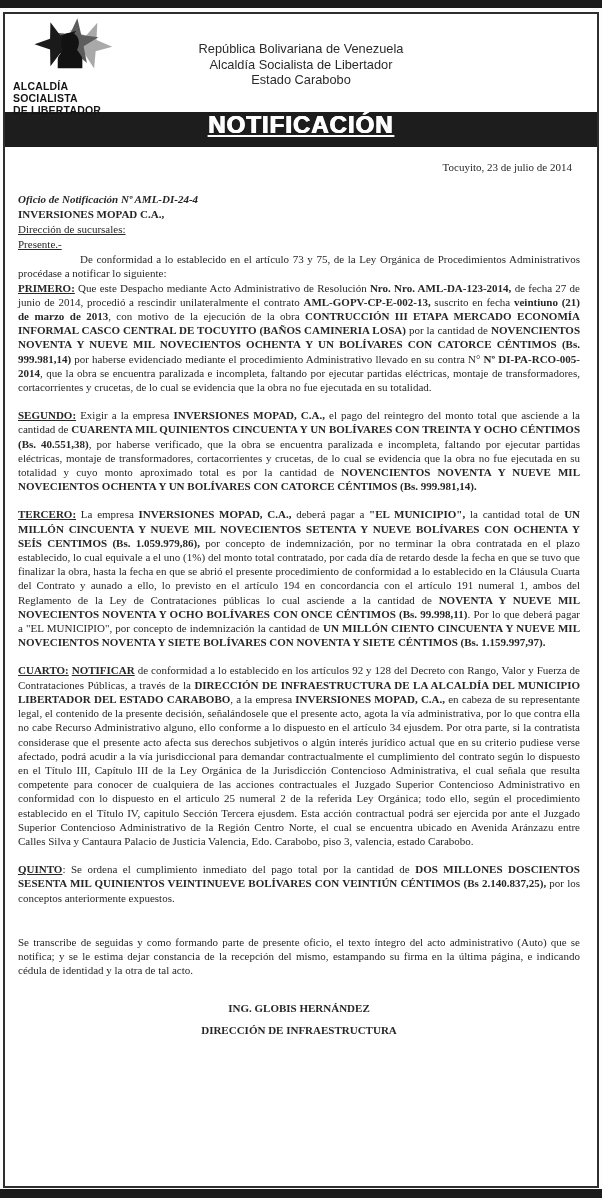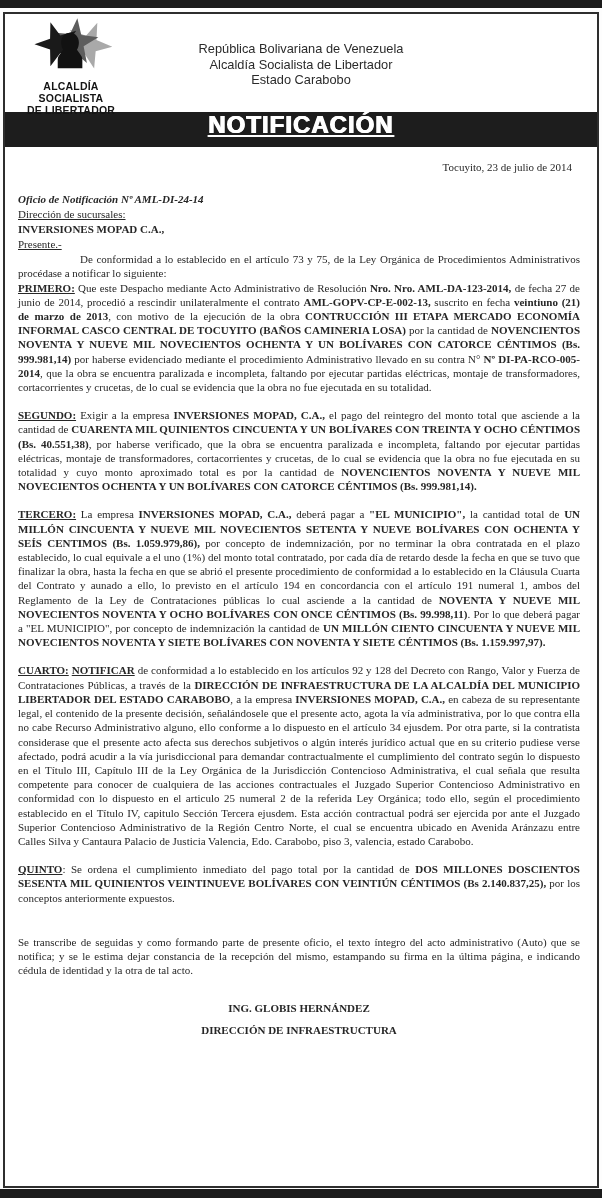--- a/index.html
+++ b/index.html
@@ -3,21 +3,21 @@
 <meta charset="utf-8">
 <style>
   html,body{margin:0;padding:0;background:#ffffff;}
   .page{position:relative;width:602px;height:1200px;background:#fdfdfd;overflow:hidden;
         font-family:"Liberation Sans",sans-serif;color:#272727;}
   .topbar{position:absolute;left:0;top:0;width:602px;height:8px;background:#1b1b1b;}
   .bottombar{position:absolute;left:0;bottom:2px;width:602px;height:9px;background:#1b1b1b;}
   .frame{position:absolute;left:3px;right:3px;top:12px;bottom:12px;border:2px solid #2e2e2e;background:#fff;}
   
   .header{position:relative;height:98px;}
-  .logo{position:absolute;left:8px;top:4px;width:116px;text-align:center;}
+  .logo{position:absolute;left:8px;top:4px;width:116px;text-align:left;}
   .logo svg{display:block;margin:0 auto;}
   .logo-caption{font-weight:bold;font-size:10.5px;line-height:12px;color:#141414;letter-spacing:.2px;}
   .republic{position:absolute;left:0;right:0;top:27px;text-align:center;
             font-size:12.8px;line-height:15.5px;color:#2b2b2b;}
   .titlebar{height:35px;background:#1d1d1d;color:#fff;text-align:center;}
   .title-text{display:inline-block;font-weight:bold;font-size:24px;line-height:26px;letter-spacing:1px;
               text-decoration:underline;text-underline-offset:2px;text-decoration-thickness:2px;
               text-shadow:.6px 0 0 #fff,-.6px 0 0 #fff;}
   
   .content{padding:0 17px 0 13px;font-size:11px;line-height:14.2px;text-align:justify;font-family:Liberation Serif, serif;}
@@ -64,23 +64,23 @@
         <div>Estado Carabobo</div>
       </div>
     </div>
 
     <div class="titlebar">
       <span class="title-text">NOTIFICACIÓN</span>
     </div>
 
     <div class="content">
         <p class="date"><span>Tocuyito, 23 de julio de 2014</span></p>
-        <p class="addr"><span class="bi">Oficio de Notificación Nº AML-DI-24-14</span></p>
+        <p class="addr"><span class="bi">Oficio de Notificación Nº AML-DI-24-4</span></p>
+        <p class="addr"><span class="b">INVERSIONES MOPAD C.A.,</span></p>
         <p class="addr"><span class="u">Dirección de sucursales:</span></p>
-        <p class="addr"><span class="b">INVERSIONES MOPAD C.A.,</span></p>
         <p class="addr"><span class="u">Presente.-</span></p>
         <p class="indent"><span>De conformidad a lo establecido en el artículo 73 y 75, de la Ley Orgánica de Procedimientos Administrativos procédase a notificar lo siguiente:</span></p>
         <p><span class="bu">PRIMERO:</span><span> Que este Despacho mediante Acto Administrativo de Resolución </span><span class="b">Nro. Nro. AML-DA-123-2014,</span><span> de fecha 27 de junio de 2014, procedió a rescindir unilateralmente el contrato </span><span class="b">AML-GOPV-CP-E-002-13,</span><span> suscrito en fecha </span><span class="b">veintiuno (21) de marzo de 2013</span><span>, con motivo de la ejecución de la obra </span><span class="b">CONTRUCCIÓN III ETAPA MERCADO ECONOMÍA INFORMAL CASCO CENTRAL DE TOCUYITO (BAÑOS CAMINERIA LOSA)</span><span> por la cantidad de </span><span class="b">NOVENCIENTOS NOVENTA Y NUEVE MIL NOVECIENTOS OCHENTA Y UN BOLÍVARES CON CATORCE CÉNTIMOS (Bs. 999.981,14)</span><span> por haberse evidenciado mediante el procedimiento Administrativo llevado en su contra N° </span><span class="b">Nº DI-PA-RCO-005-2014</span><span>, que la obra se encuentra paralizada e incompleta, faltando por ejecutar partidas eléctricas, montaje de transformadores, cortacorrientes y crucetas, de lo cual se evidencia que la obra no fue ejecutada en su totalidad.</span></p>
         <p class="gap"><span class="bu">SEGUNDO:</span><span> Exigir a la empresa </span><span class="b">INVERSIONES MOPAD, C.A.,</span><span> el pago del reintegro del monto total que asciende a la cantidad de </span><span class="b">CUARENTA MIL QUINIENTOS CINCUENTA Y UN BOLÍVARES CON TREINTA Y OCHO CÉNTIMOS (Bs. 40.551,38)</span><span>, por haberse verificado, que la obra se encuentra paralizada e incompleta, faltando por ejecutar partidas eléctricas, montaje de transformadores, cortacorrientes y crucetas, de lo cual se evidencia que la obra no fue ejecutada en su totalidad y cuyo monto aproximado total es por la cantidad de </span><span class="b">NOVENCIENTOS NOVENTA Y NUEVE MIL NOVECIENTOS OCHENTA Y UN BOLÍVARES CON CATORCE CÉNTIMOS (Bs. 999.981,14).</span></p>
         <p class="gap"><span class="bu">TERCERO:</span><span> La empresa </span><span class="b">INVERSIONES MOPAD, C.A.,</span><span> deberá pagar a </span><span class="b">"EL MUNICIPIO",</span><span> la cantidad total de </span><span class="b">UN MILLÓN CINCUENTA Y NUEVE MIL NOVECIENTOS SETENTA Y NUEVE BOLÍVARES CON OCHENTA Y SEÍS CENTIMOS (Bs. 1.059.979,86),</span><span> por concepto de indemnización, por no terminar la obra contratada en el plazo establecido, lo cual equivale a el uno (1%) del monto total contratado, por cada día de retardo desde la fecha en que se tuvo que finalizar la obra, hasta la fecha en que se abrió el presente procedimiento de conformidad a lo establecido en la Cláusula Cuarta del Contrato y aunado a ello, lo previsto en el artículo 194 en concordancia con el artículo 191 numeral 1, ambos del Reglamento de la Ley de Contrataciones públicas lo cual asciende a la cantidad de </span><span class="b">NOVENTA Y NUEVE MIL NOVECIENTOS NOVENTA Y OCHO BOLÍVARES CON ONCE CÉNTIMOS (Bs. 99.998,11)</span><span>. Por lo que deberá pagar a "EL MUNICIPIO", por concepto de indemnización la cantidad de </span><span class="b">UN MILLÓN CIENTO CINCUENTA Y NUEVE MIL NOVECIENTOS NOVENTA Y SIETE BOLÍVARES CON NOVENTA Y SIETE CÉNTIMOS (Bs. 1.159.997,97).</span></p>
         <p class="gap"><span class="bu">CUARTO:</span><span> </span><span class="bu">NOTIFICAR</span><span> de conformidad a lo establecido en los artículos 92 y 128 del Decreto con Rango, Valor y Fuerza de Contrataciones Públicas, a través de la </span><span class="b">DIRECCIÓN DE INFRAESTRUCTURA DE LA ALCALDÍA DEL MUNICIPIO LIBERTADOR DEL ESTADO CARABOBO</span><span>, a la empresa </span><span class="b">INVERSIONES MOPAD, C.A.,</span><span> en cabeza de su representante legal, el contenido de la presente decisión, señalándosele que el presente acto, agota la vía administrativa, por lo que contra ella no cabe Recurso Administrativo alguno, ello conforme a lo dispuesto en el artículo 34 ejusdem. Por otra parte, si la contratista considerase que el presente acto afecta sus derechos subjetivos o algún interés jurídico actual que en su criterio pudiese verse afectado, podrá acudir a la vía jurisdiccional para demandar contractualmente el cumplimiento del contrato según lo dispuesto en el Título III, Capítulo III de la Ley Orgánica de la Jurisdicción Contencioso Administrativa, el cual señala que resulta competente para conocer de cualquiera de las acciones contractuales el Juzgado Superior Contencioso Administrativo en conformidad con lo dispuesto en el articulo 25 numeral 2 de la referida Ley Orgánica; todo ello, según el procedimiento establecido en el Título IV, capitulo Sección Tercera ejusdem. Esta acción contractual podrá ser ejercida por ante el Juzgado Superior Contencioso Administrativo de la Región Centro Norte, el cual se encuentra ubicado en Avenida Aránzazu entre Calles Silva y Cantaura Palacio de Justicia Valencia, Edo. Carabobo, piso 3, valencia, estado Carabobo.</span></p>
         <p class="gap"><span class="bu">QUINTO</span><span>: Se ordena el cumplimiento inmediato del pago total por la cantidad de </span><span class="b">DOS MILLONES DOSCIENTOS SESENTA MIL QUINIENTOS VEINTINUEVE BOLÍVARES CON VEINTIÚN CÉNTIMOS (Bs 2.140.837,25),</span><span> por los conceptos anteriormente expuestos.</span></p>
         <p class="gap2"><span>Se transcribe de seguidas y como formando parte de presente oficio, el texto íntegro del acto administrativo (Auto) que se notifica; y se le estima dejar constancia de la recepción del mismo, estampando su firma en la última página, e indicando cédula de identidad y la otra de tal acto.</span></p>
       </div>
 

